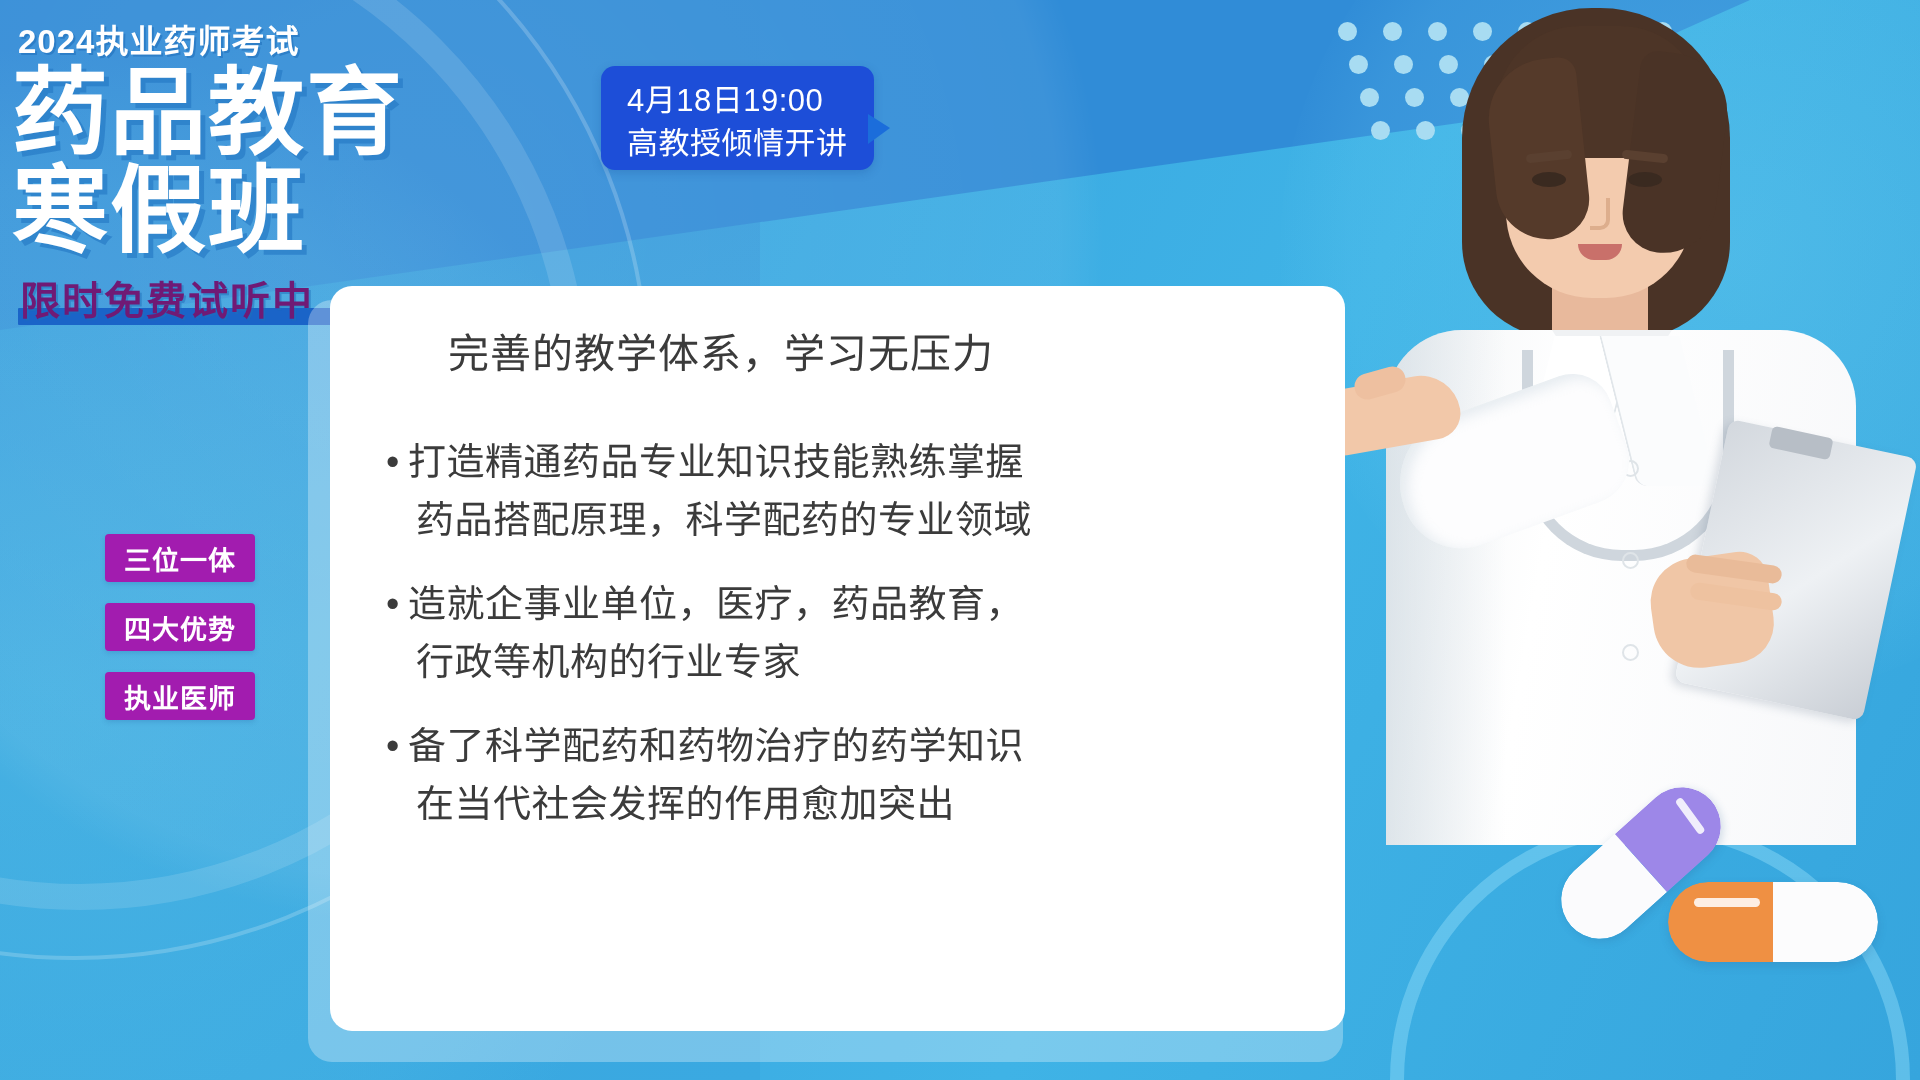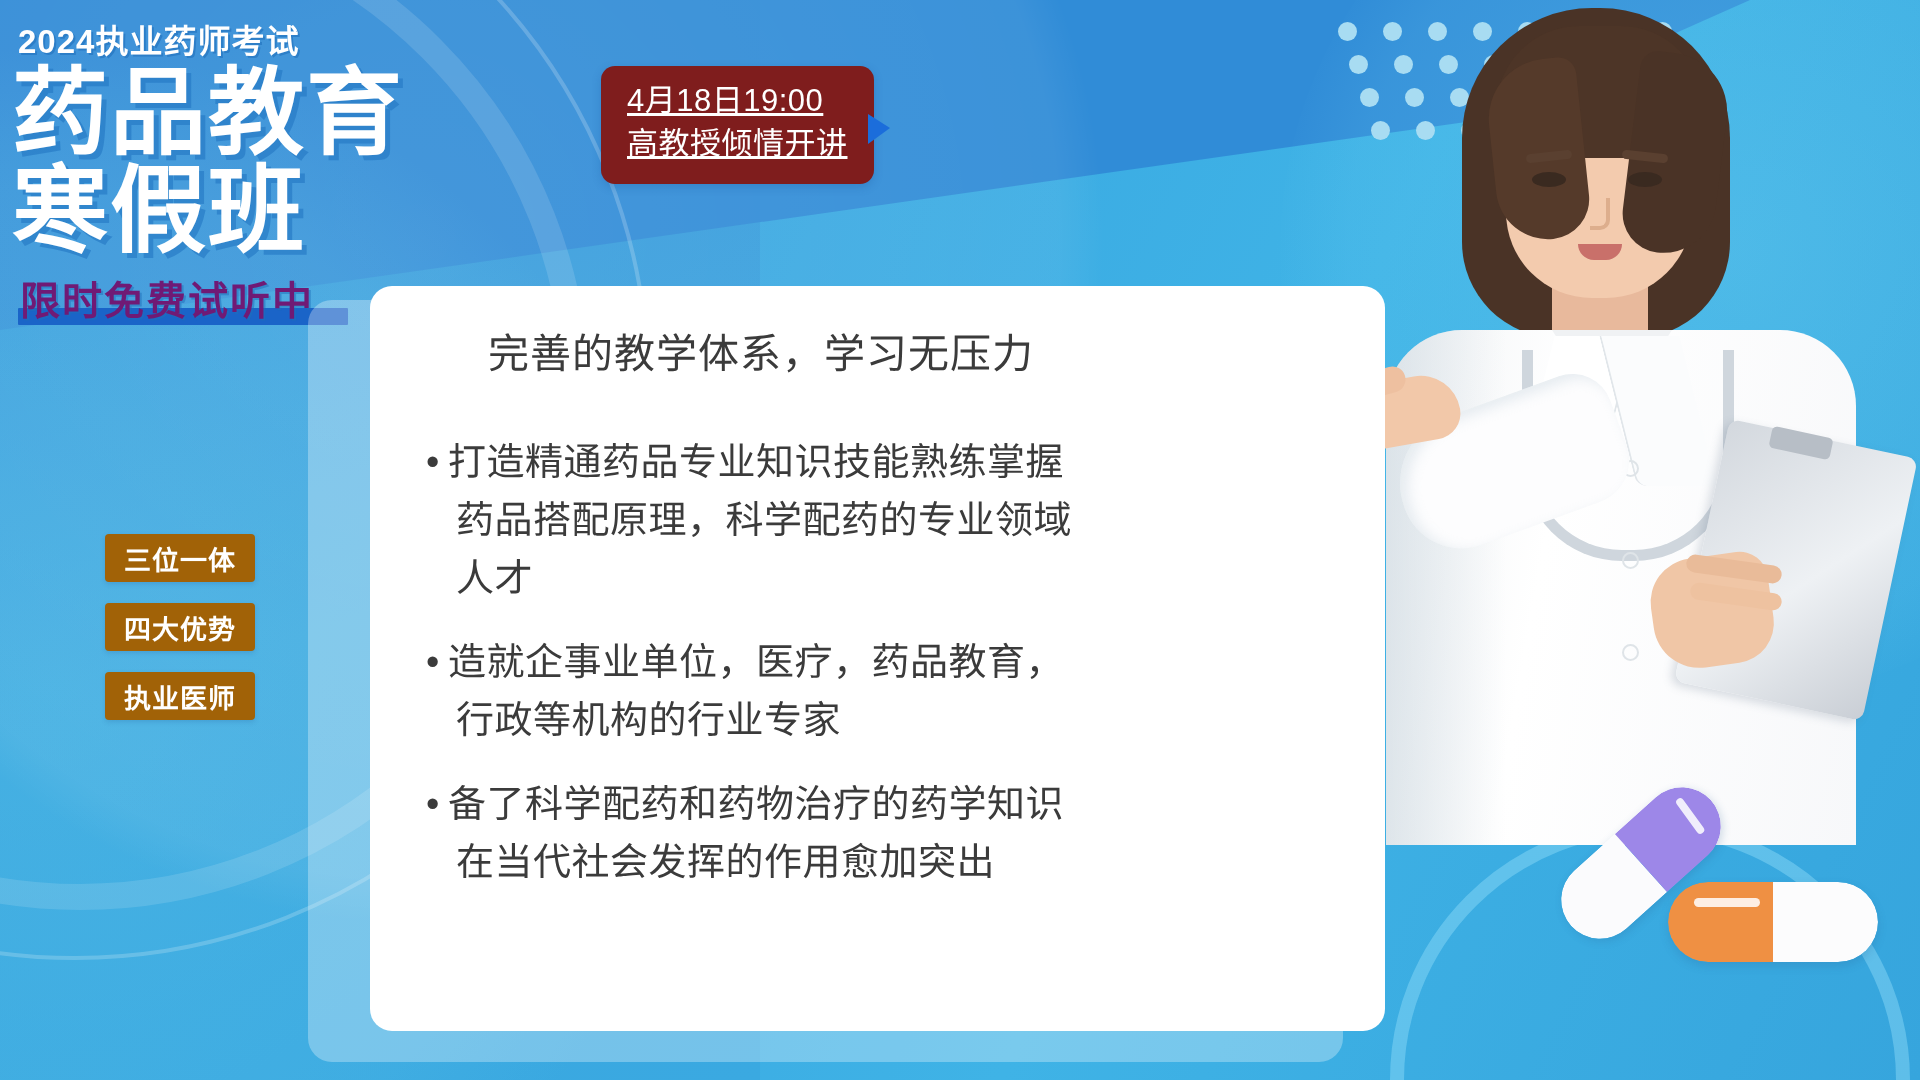--- a/index.html
+++ b/index.html
@@ -145,26 +145,25 @@
     color: #701a75;
     letter-spacing: 2px;
     text-shadow: 2px 2px 0 rgba(30,110,185,.5);
     white-space: nowrap;
   }
 
   
   .bubble {
     position: absolute;
     left: 601px; top: 66px;
-    background: #7f1d1d;
+    background: #1d4ed8;
     border-radius: 14px;
-    padding: 14px 26px 18px 26px;
+    padding: 14px 26px 4px 26px;
     color: #ffffff;
     box-shadow: 0 3px 10px rgba(20,70,140,.22);
-    text-decoration: underline;
   }
   .bubble-line {
     font-size: 31px;
     font-weight: 400;
     line-height: 1.38;
     letter-spacing: 0.5px;
     white-space: nowrap;
   }
   .bubble-tail {
     position: absolute;
@@ -179,21 +178,21 @@
   .side-buttons {
     position: absolute;
     left: 105px; top: 534px;
     display: flex;
     flex-direction: column;
     gap: 21px;
   }
   .side-btn {
     width: 150px;
     height: 48px;
-    background: #a16207;
+    background: #a21caf;
     border-radius: 4px;
     color: #ffffff;
     font-size: 27px;
     font-weight: 700;
     letter-spacing: 1px;
     display: flex;
     align-items: center;
     justify-content: center;
     box-shadow: 0 2px 5px rgba(20,70,140,.18);
     cursor: pointer;
@@ -209,21 +208,20 @@
   }
   .card {
     position: absolute;
     left: 330px; top: 286px;
     width: 1015px; height: 745px;
     background: #ffffff;
     border-radius: 22px;
     box-sizing: border-box;
     padding: 48px 56px 20px 56px;
     overflow: hidden;
-    margin-left: 40px;
   }
   .card-head {
     font-size: 41px;
     color: #3b3b3b;
     line-height: 1.0;
     letter-spacing: 1px;
     margin-left: 62px;
     white-space: nowrap;
   }
   .card-head.second { margin-top: 62px; }
@@ -672,21 +670,20 @@
 
   <div class="card-shadow"></div>
   <div class="card">
     <div class="card-head">完善的教学体系，学习无压力</div>
     <div class="bullets" id="bullets">
         <div class="bullet">
           <div class="bullet-dot">•</div>
           <div class="bullet-lines">
             <div class="bullet-line">打造精通药品专业知识技能熟练掌握</div>
             <div class="bullet-line indent">药品搭配原理，科学配药的专业领域</div>
-            <div class="bullet-line indent">人才</div>
           </div>
         </div>
         <div class="bullet">
           <div class="bullet-dot">•</div>
           <div class="bullet-lines">
             <div class="bullet-line">造就企事业单位，医疗，药品教育，</div>
             <div class="bullet-line indent">行政等机构的行业专家</div>
           </div>
         </div>
         <div class="bullet">

